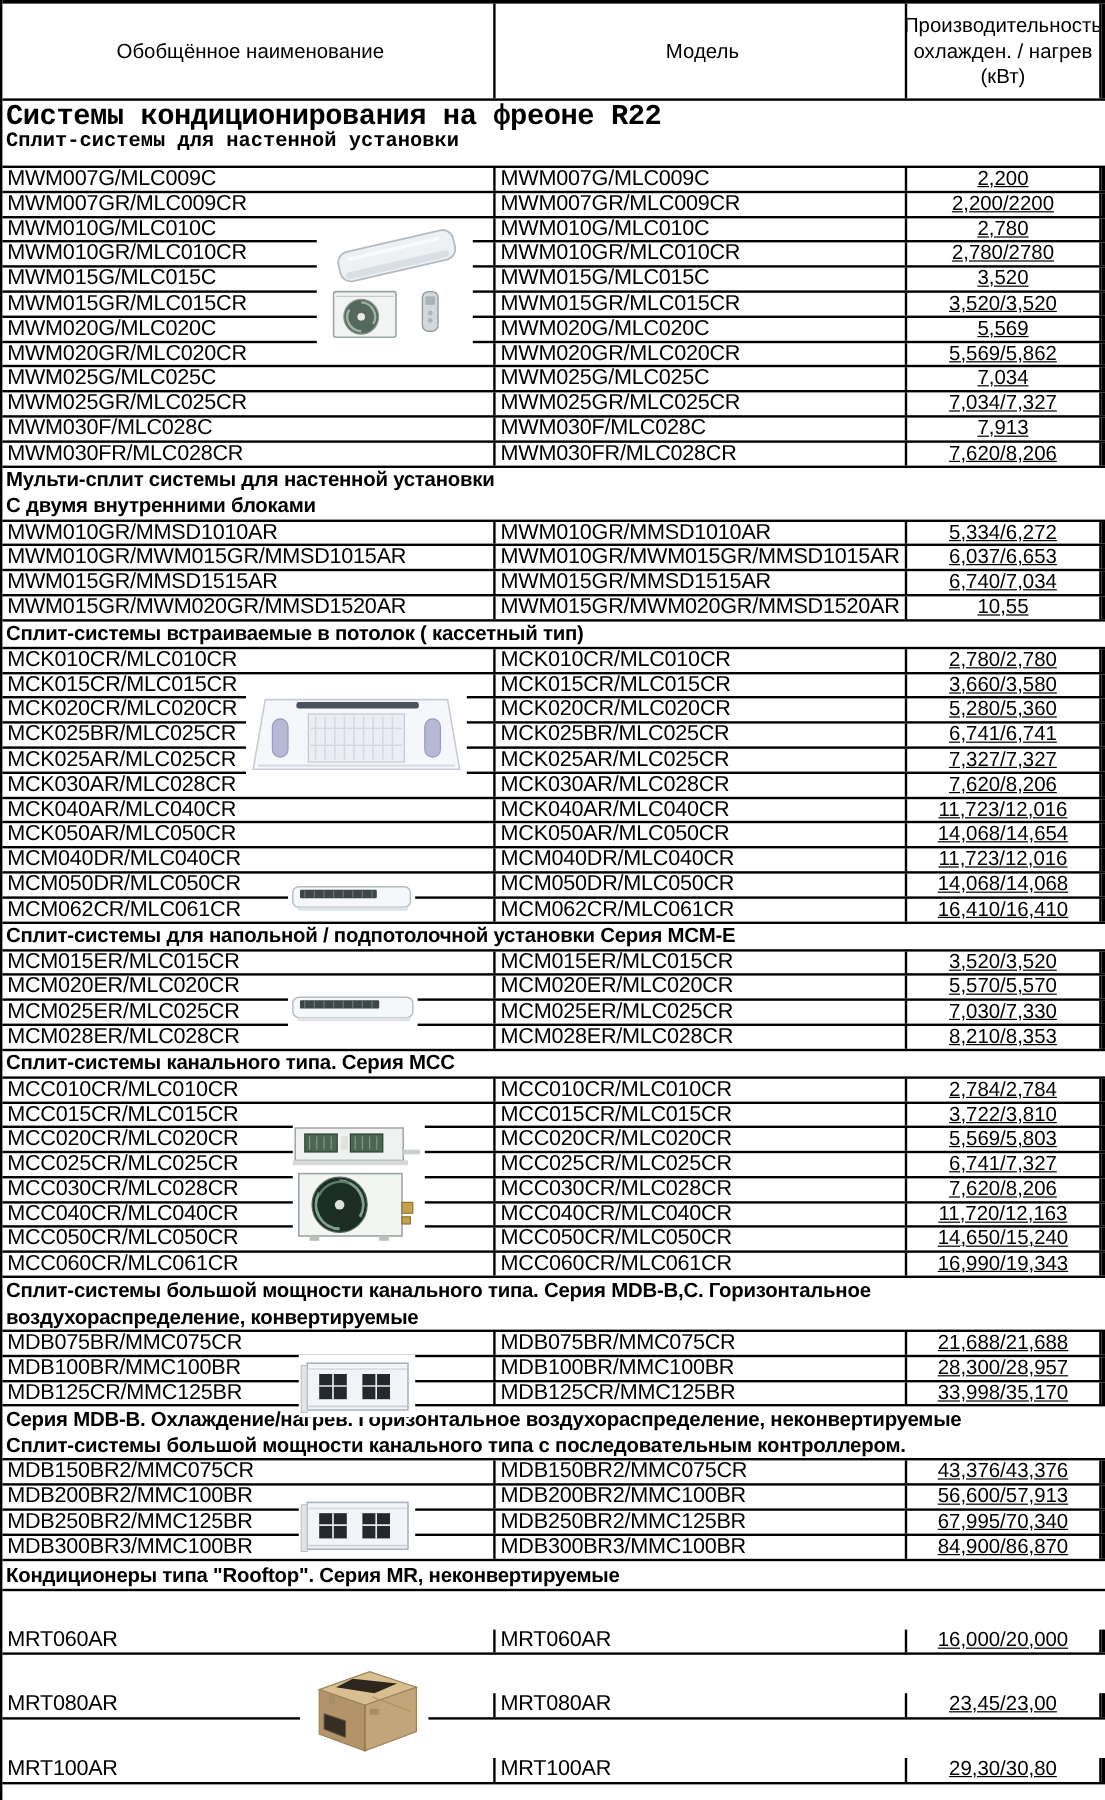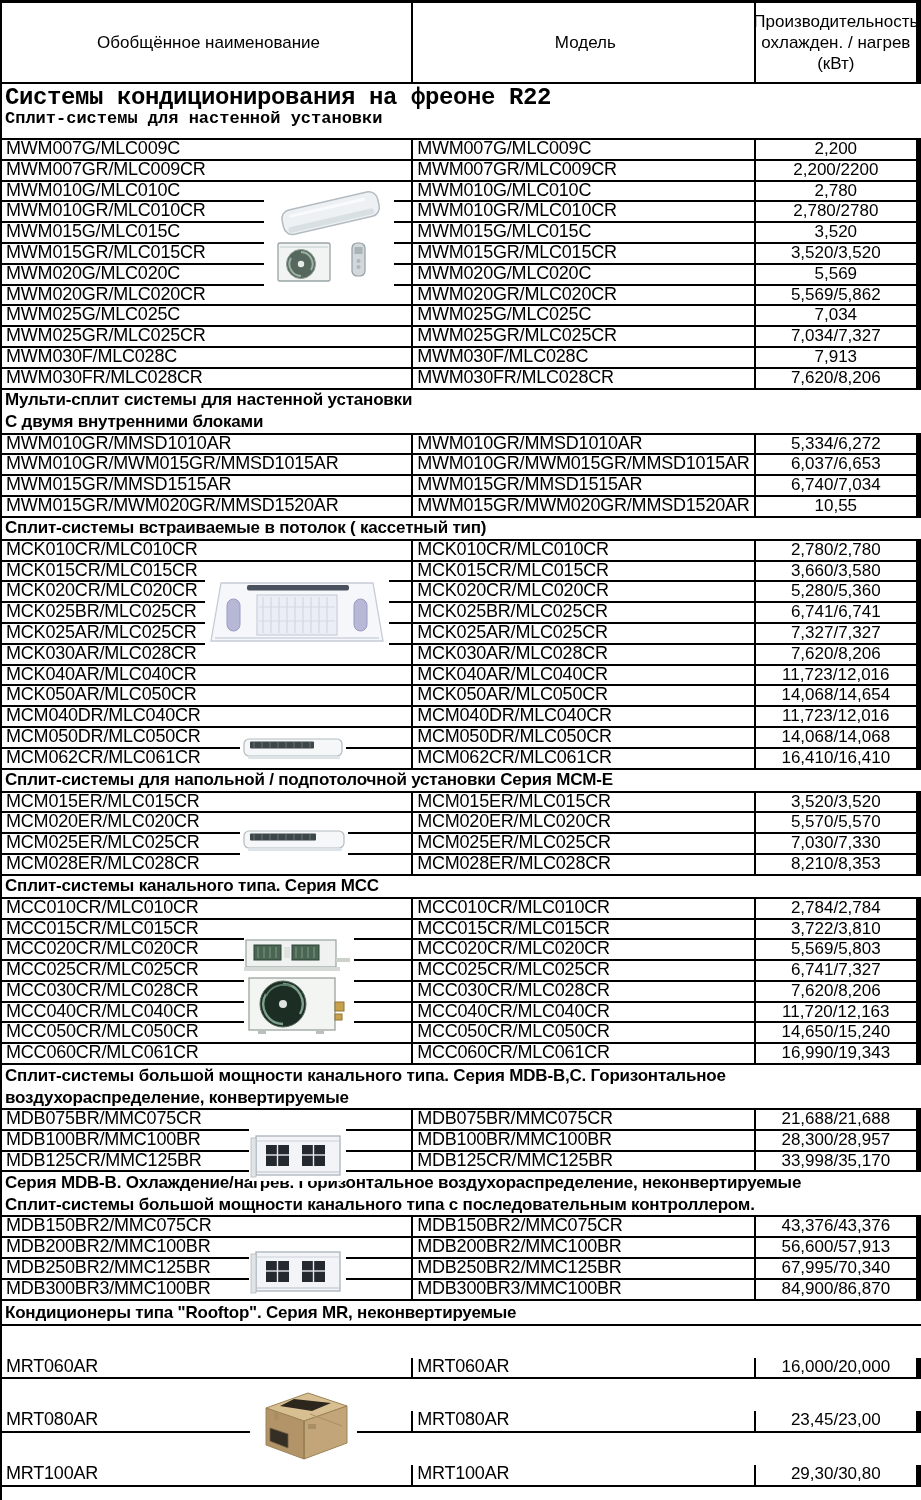--- a/index.html
+++ b/index.html
@@ -6,21 +6,21 @@
   body{width:921px;height:1500px;position:relative;overflow:hidden;
        font-family:"Liberation Sans",sans-serif;color:#000;}
   .doc{position:absolute;left:0;top:0;width:921px;border-left:2.6px solid #000;box-sizing:border-box;}
   .trow{display:flex;box-sizing:border-box;border-bottom:2.6px solid #000;height:20.8px;}
   .trow.tall{height:21.8px;margin-top:32px;}
   .c1{width:446px;box-sizing:border-box;padding-left:4px;overflow:hidden;white-space:nowrap;}
   .c2{width:373px;box-sizing:border-box;border-left:2.8px solid #000;padding-left:4px;overflow:hidden;white-space:nowrap;}
   .c3{width:177px;box-sizing:border-box;border-left:2.8px solid #000;text-align:center;overflow:hidden;white-space:nowrap;}
   .c4{flex:1;align-self:stretch;box-sizing:border-box;border-left:2.8px solid #000;border-right:3px solid #000;}
   .trow .c1,.trow .c2{font-size:18px;line-height:17px;letter-spacing:-0.2px;}
-  .trow .c3{font-size:17px;line-height:17px;}
+  .trow .c3{font-size:17px;line-height:17px;text-decoration:underline;}
   .thead{display:flex;box-sizing:border-box;height:84px;border-top:3px solid #000;border-bottom:2.6px solid #000;}
   .thead>div{display:flex;flex-direction:column;align-items:center;justify-content:center;
              font-size:17px;line-height:21px;text-align:center;}
   .title-block{box-sizing:border-box;height:56px;border-bottom:2.6px solid #000;padding:1px 0 0 3px;font-family:Liberation Mono, monospace;}
   .doc-title{font-size:24px;font-weight:bold;line-height:25px;letter-spacing:-0.4px;}
   .doc-sub{font-size:17px;font-weight:bold;line-height:17px;}
   .sec-head{box-sizing:border-box;border-bottom:2.6px solid #000;padding-left:3px;font-weight:bold;
             display:flex;flex-direction:column;justify-content:center;font-size:17px;letter-spacing:-0.2px;}
   .sec-head.one{height:23px;line-height:18px;}
   .sec-head.two{height:45px;line-height:22px;}

